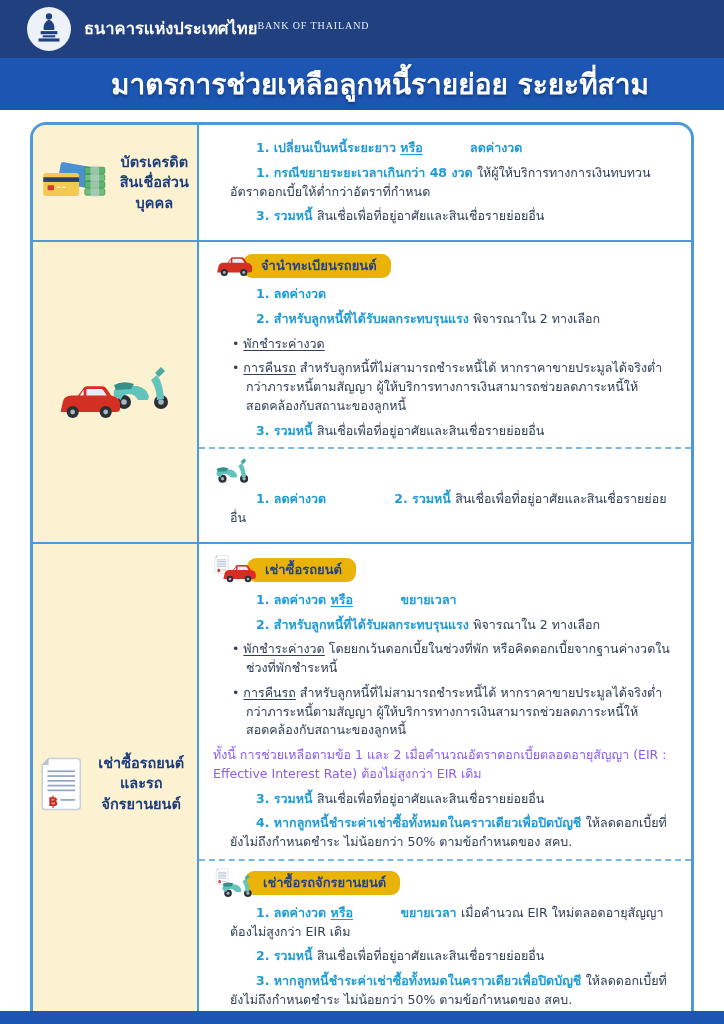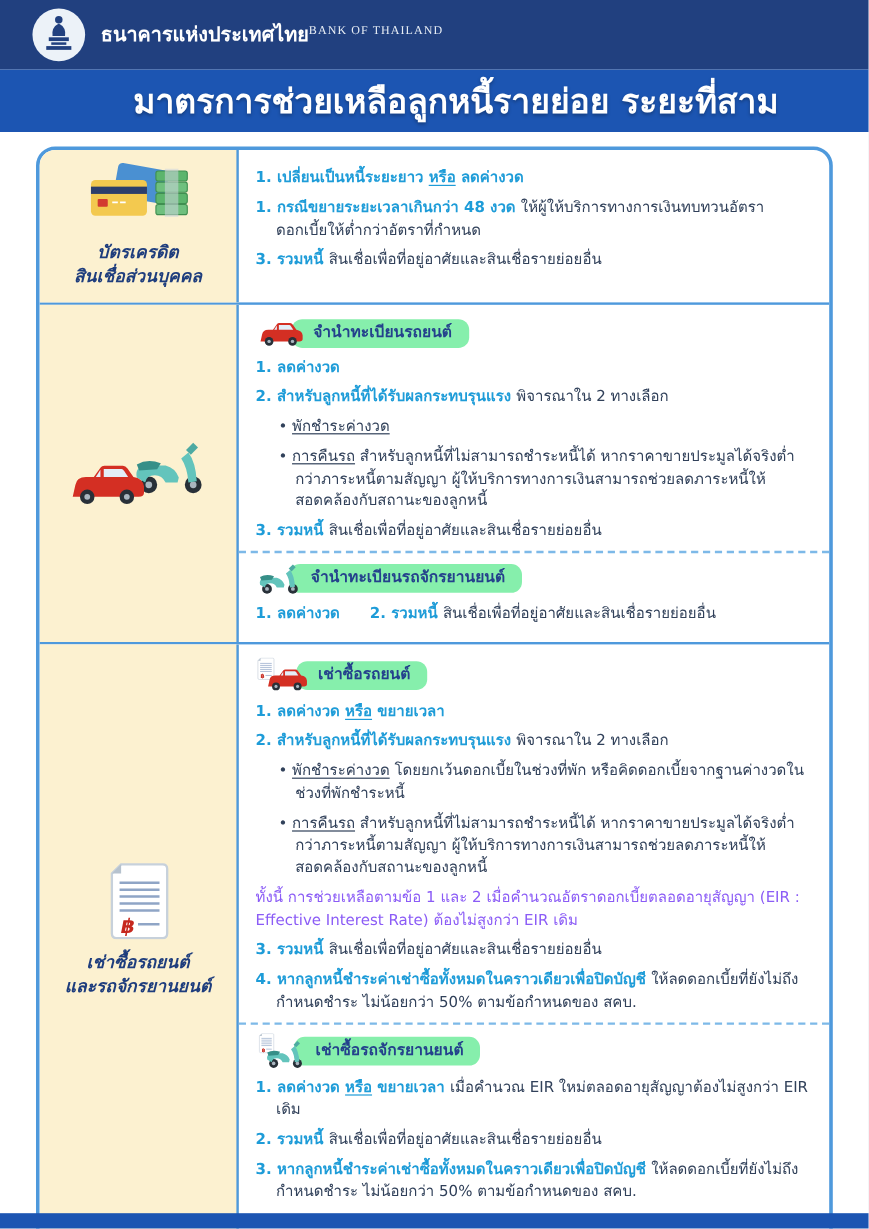--- a/index.html
+++ b/index.html
@@ -13,38 +13,38 @@
   .org-th{font-size:16.5px;font-weight:bold;color:#ffffff;}
   .org-en{font-size:10px;color:#e7edf5;font-family:"Liberation Serif",serif;letter-spacing:.9px;}
   .title{height:52px;background:#1c55b2;display:flex;align-items:center;justify-content:center;
          color:#ffffff;font-size:28px;font-weight:bold;text-shadow:0 2px 3px rgba(0,0,0,.3);padding-left:36px;}
 
   
   .tbl{margin:12px 30px 0;border:3px solid #4e99dc;border-radius:16px;overflow:hidden;background:#fff;}
   .row{display:flex;}
   .row+.row{border-top:2.5px solid #4e99dc;}
   .cl{width:152px;flex:none;background:#fcf1d0;border-right:2.5px solid #4e99dc;display:flex;
-      flex-direction:column;align-items:center;justify-content:center;gap:10px;padding:10px 6px;text-align:center;font-style:italic;}
+      flex-direction:row;align-items:center;justify-content:center;gap:10px;padding:10px 6px;text-align:center;}
   .cr{flex:1;padding:8px 16px 8px 14px;min-width:0;}
   .lbl{font-weight:bold;color:#1e3d7d;font-size:14.5px;line-height:1.4;}
   .r1{min-height:104px;} .r2{min-height:222px;} .r3{min-height:358px;} .r4{min-height:116px;}
 
   .li{margin:6px 0;font-size:12.5px;line-height:1.5;color:#31415a;overflow-wrap:break-word;}
   .li0{padding-left:17px;text-indent:-17px;}
   .li1{padding-left:33px;text-indent:-14px;}
   .li1::before{content:"• ";}
   .lif{padding-left:0;}
-  .seg-b{color:#1e9cd8;font-weight:bold;}
+  .seg-b{color:#1e9cd8;font-weight:bold;margin-left:43px;}
   .seg-bu{color:#1e9cd8;font-weight:bold;text-decoration:underline;text-underline-offset:2px;}
   .seg-nu{text-decoration:underline;text-underline-offset:2px;}
   .seg-g{color:#8b5cf6;}
 
   .badge{display:flex;align-items:center;margin:3px 0 4px;}
   .bicon{flex:none;position:relative;z-index:2;margin-right:-12px;}
-  .pill{background:#86efac;border-radius:9px;padding:3px 14px 3px 18px;font-weight:bold;
+  .pill{background:#eab308;border-radius:9px;padding:3px 14px 3px 18px;font-weight:bold;
         color:#24418c;font-size:13px;line-height:1.4;}
   .dash{border-top:2px dashed #7db9e8;margin:7px -16px 7px -14px;}
   .botband{position:absolute;left:0;right:0;bottom:0;height:13px;background:#1c55b2;}
 </style>
 </head>
 <body>
 
 <svg width="0" height="0" style="position:absolute" aria-hidden="true">
   <defs>
     <g id="g-car">
@@ -180,21 +180,20 @@
             <div class="li li0"><span class="seg-b">2. สำหรับลูกหนี้ที่ได้รับผลกระทบรุนแรง </span><span class="seg-n">พิจารณาใน 2 ทางเลือก</span></div>
             <div class="li li1"><span class="seg-nu">พักชำระค่างวด</span></div>
             <div class="li li1"><span class="seg-nu">การคืนรถ</span><span class="seg-n"> สำหรับลูกหนี้ที่ไม่สามารถชำระหนี้ได้ หากราคาขายประมูลได้จริงต่ำกว่าภาระหนี้ตามสัญญา ผู้ให้บริการทางการเงินสามารถช่วยลดภาระหนี้ให้สอดคล้องกับสถานะของลูกหนี้</span></div>
             <div class="li li0"><span class="seg-b">3. รวมหนี้ </span><span class="seg-n">สินเชื่อเพื่อที่อยู่อาศัยและสินเชื่อรายย่อยอื่น</span></div>
           </div>
         <div class="dash"></div>
         <div class="badge">
           <svg class="bicon" width="40" height="28" viewBox="0 0 64 48">
               <use href="#g-scooter"></use>
             </svg>
-          <span class="pill">จำนำทะเบียนรถจักรยานยนต์</span>
         </div>
         <div>
             <div class="li li0"><span class="seg-b">1. ลดค่างวด</span><span class="seg-n">  </span><span class="seg-b">2. รวมหนี้ </span><span class="seg-n">สินเชื่อเพื่อที่อยู่อาศัยและสินเชื่อรายย่อยอื่น</span></div>
           </div>
       </div>
     </div>
 
     <div class="row r3">
       <div class="cl">
         <svg width="52" height="64" viewBox="0 0 40 50">

